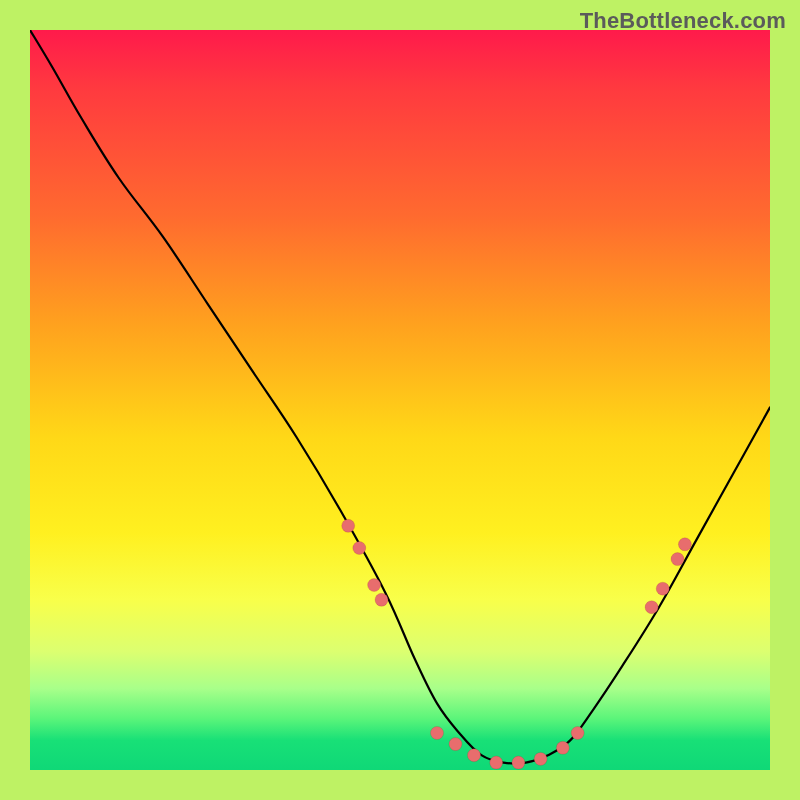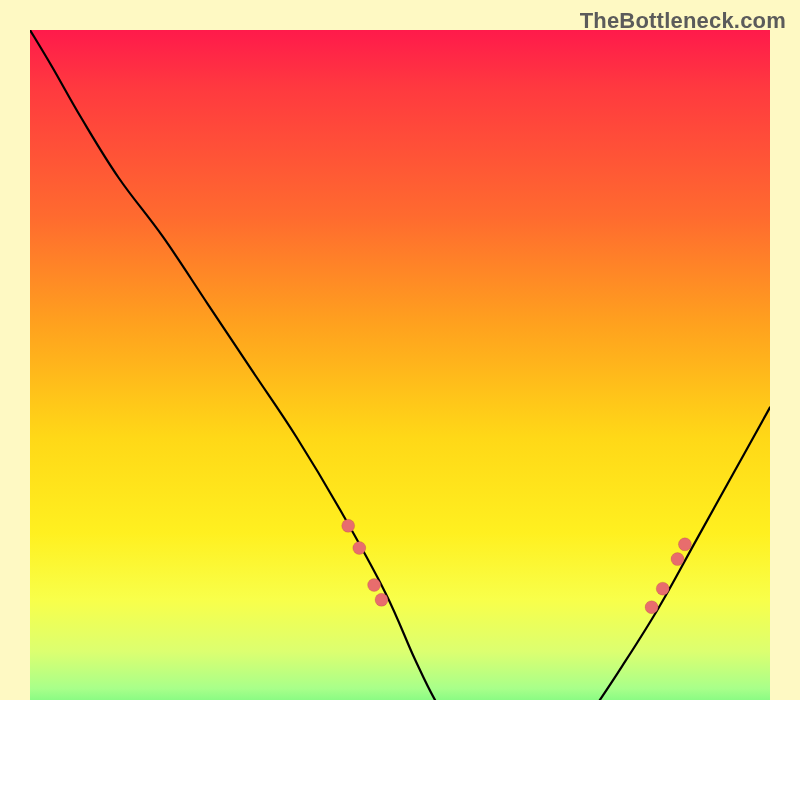--- a/index.html
+++ b/index.html
@@ -4,22 +4,22 @@
 <style>
   body {
     margin: 0;
     padding: 0;
     background: #fff;
     font-family: Arial, Helvetica, sans-serif;
   }
   .chart-container {
     position: relative;
     width: 800px;
-    height: 700px;
-    background: #fef9c3;
+    height: 800px;
+    background: #bef264;
     overflow: hidden;
   }
   .plot-area {
     position: absolute;
     left: 30px;
     top: 30px;
     width: 740px;
     height: 740px;
     
     background: linear-gradient(

